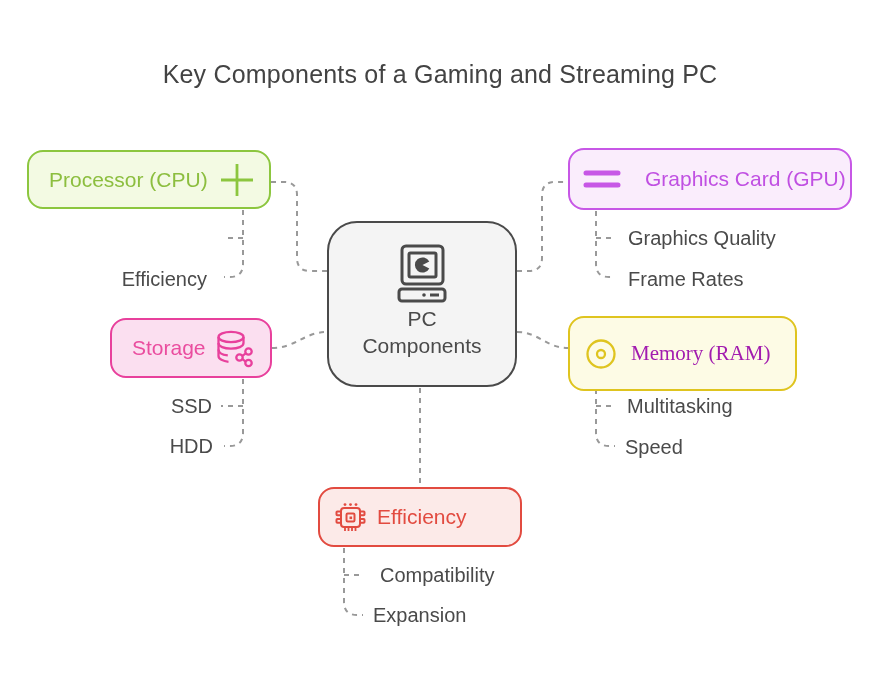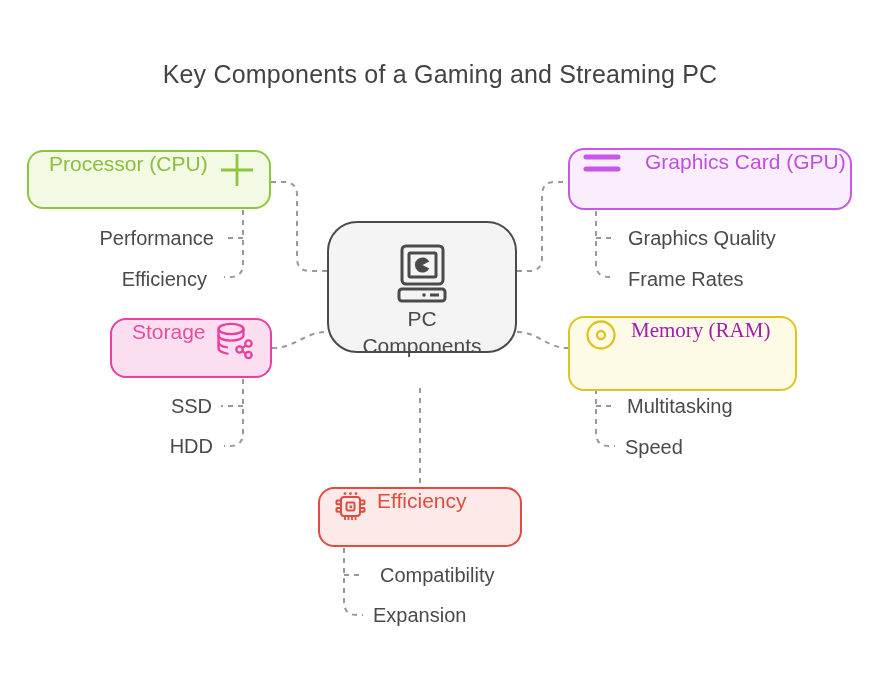--- a/index.html
+++ b/index.html
@@ -5,41 +5,41 @@
   html,body{margin:0;padding:0;background:#ffffff;}
   body{font-family:"Liberation Sans","DejaVu Sans",sans-serif;}
   #stage{position:relative;width:880px;height:684px;background:#ffffff;overflow:hidden;}
 
   .title{position:absolute;top:60px;left:0;width:880px;text-align:center;
          font-size:25px;color:#434343;letter-spacing:.2px;}
 
   #wires{position:absolute;left:0;top:0;width:880px;height:684px;}
   .wire{fill:none;stroke:#999999;stroke-width:2;stroke-dasharray:5 5;}
 
-  .node{position:absolute;display:flex;align-items:flex-start;box-sizing:border-box;
+  .node{position:absolute;display:flex;align-items:center;box-sizing:border-box;
         border:2px solid;border-radius:16px;white-space:nowrap;}
   .node .nlabel{font-size:21px;}
 
   .node-cpu{left:27px;top:150px;width:244px;height:59px;
             background:#F3FAE3;border-color:#8CC63F;color:#8CBE3F;
             padding-left:20px;gap:11px;}
   .node-gpu{left:568px;top:148px;width:284px;height:62px;
             background:#FAEDFC;border-color:#C757E6;color:#C050E2;
             padding-left:13px;gap:24px;}
   .node-storage{left:110px;top:318px;width:162px;height:60px;
             background:#FBDFF0;border-color:#E8409C;color:#EA4D9F;
             padding-left:20px;gap:9px;}
   .node-ram{left:568px;top:316px;width:229px;height:75px;
             background:#FDFBE5;border-color:#DFC41F;color:#a21caf;
             padding-left:14px;gap:13px;font-family:Liberation Serif, serif;}
   .node-mb{left:318px;top:487px;width:204px;height:60px;
             background:#FCEAE8;border-color:#E24B40;color:#E24B40;
             padding-left:14px;gap:9px;}
 
-  .node-center{left:327px;top:221px;width:190px;height:132px;
+  .node-center{left:327px;top:221px;width:190px;height:166px;
             background:#F4F4F4;border:2.5px solid #4A4A4A;border-radius:30px;
             display:flex;flex-direction:column;align-items:center;
             justify-content:flex-start;padding-top:20px;box-sizing:border-box;
             color:#4A4A4A;position:absolute;}
   .node-center .cline{font-size:21px;line-height:27px;}
 
   .leaf{position:absolute;font-size:20px;line-height:26px;color:#4A4A4A;white-space:nowrap;}
   .leaf-performance{right:666px;top:225px;}
   .leaf-efficiency{right:673px;top:266px;}
   .leaf-ssd{right:668px;top:393px;text-align:right;}
@@ -85,21 +85,20 @@
     <div class="cline">PC</div>
     <div class="cline">Components</div>
   </div>
 
   <div class="node node-cpu">
     <span class="nlabel">Processor (CPU)</span>
     <svg class="nicon" width="36" height="36" viewBox="0 0 36 36">
       <path d="M18 2 V34 M2 18 H34" stroke="#8CC63F" stroke-width="2.8" fill="none"></path>
     </svg>
   </div>
-  <div class="leaf leaf-performance">Performance</div>
   <div class="leaf leaf-efficiency">Efficiency</div>
 
   <div class="node node-gpu">
     <svg class="nicon" width="38" height="26" viewBox="0 0 38 26">
       <path d="M3 7 H35 M3 19 H35" stroke="#C757E6" stroke-width="5" stroke-linecap="round" fill="none"></path>
     </svg>
     <span class="nlabel">Graphics Card (GPU)</span>
   </div>
   <div class="leaf leaf-gquality">Graphics Quality</div>
   <div class="leaf leaf-frates">Frame Rates</div>

